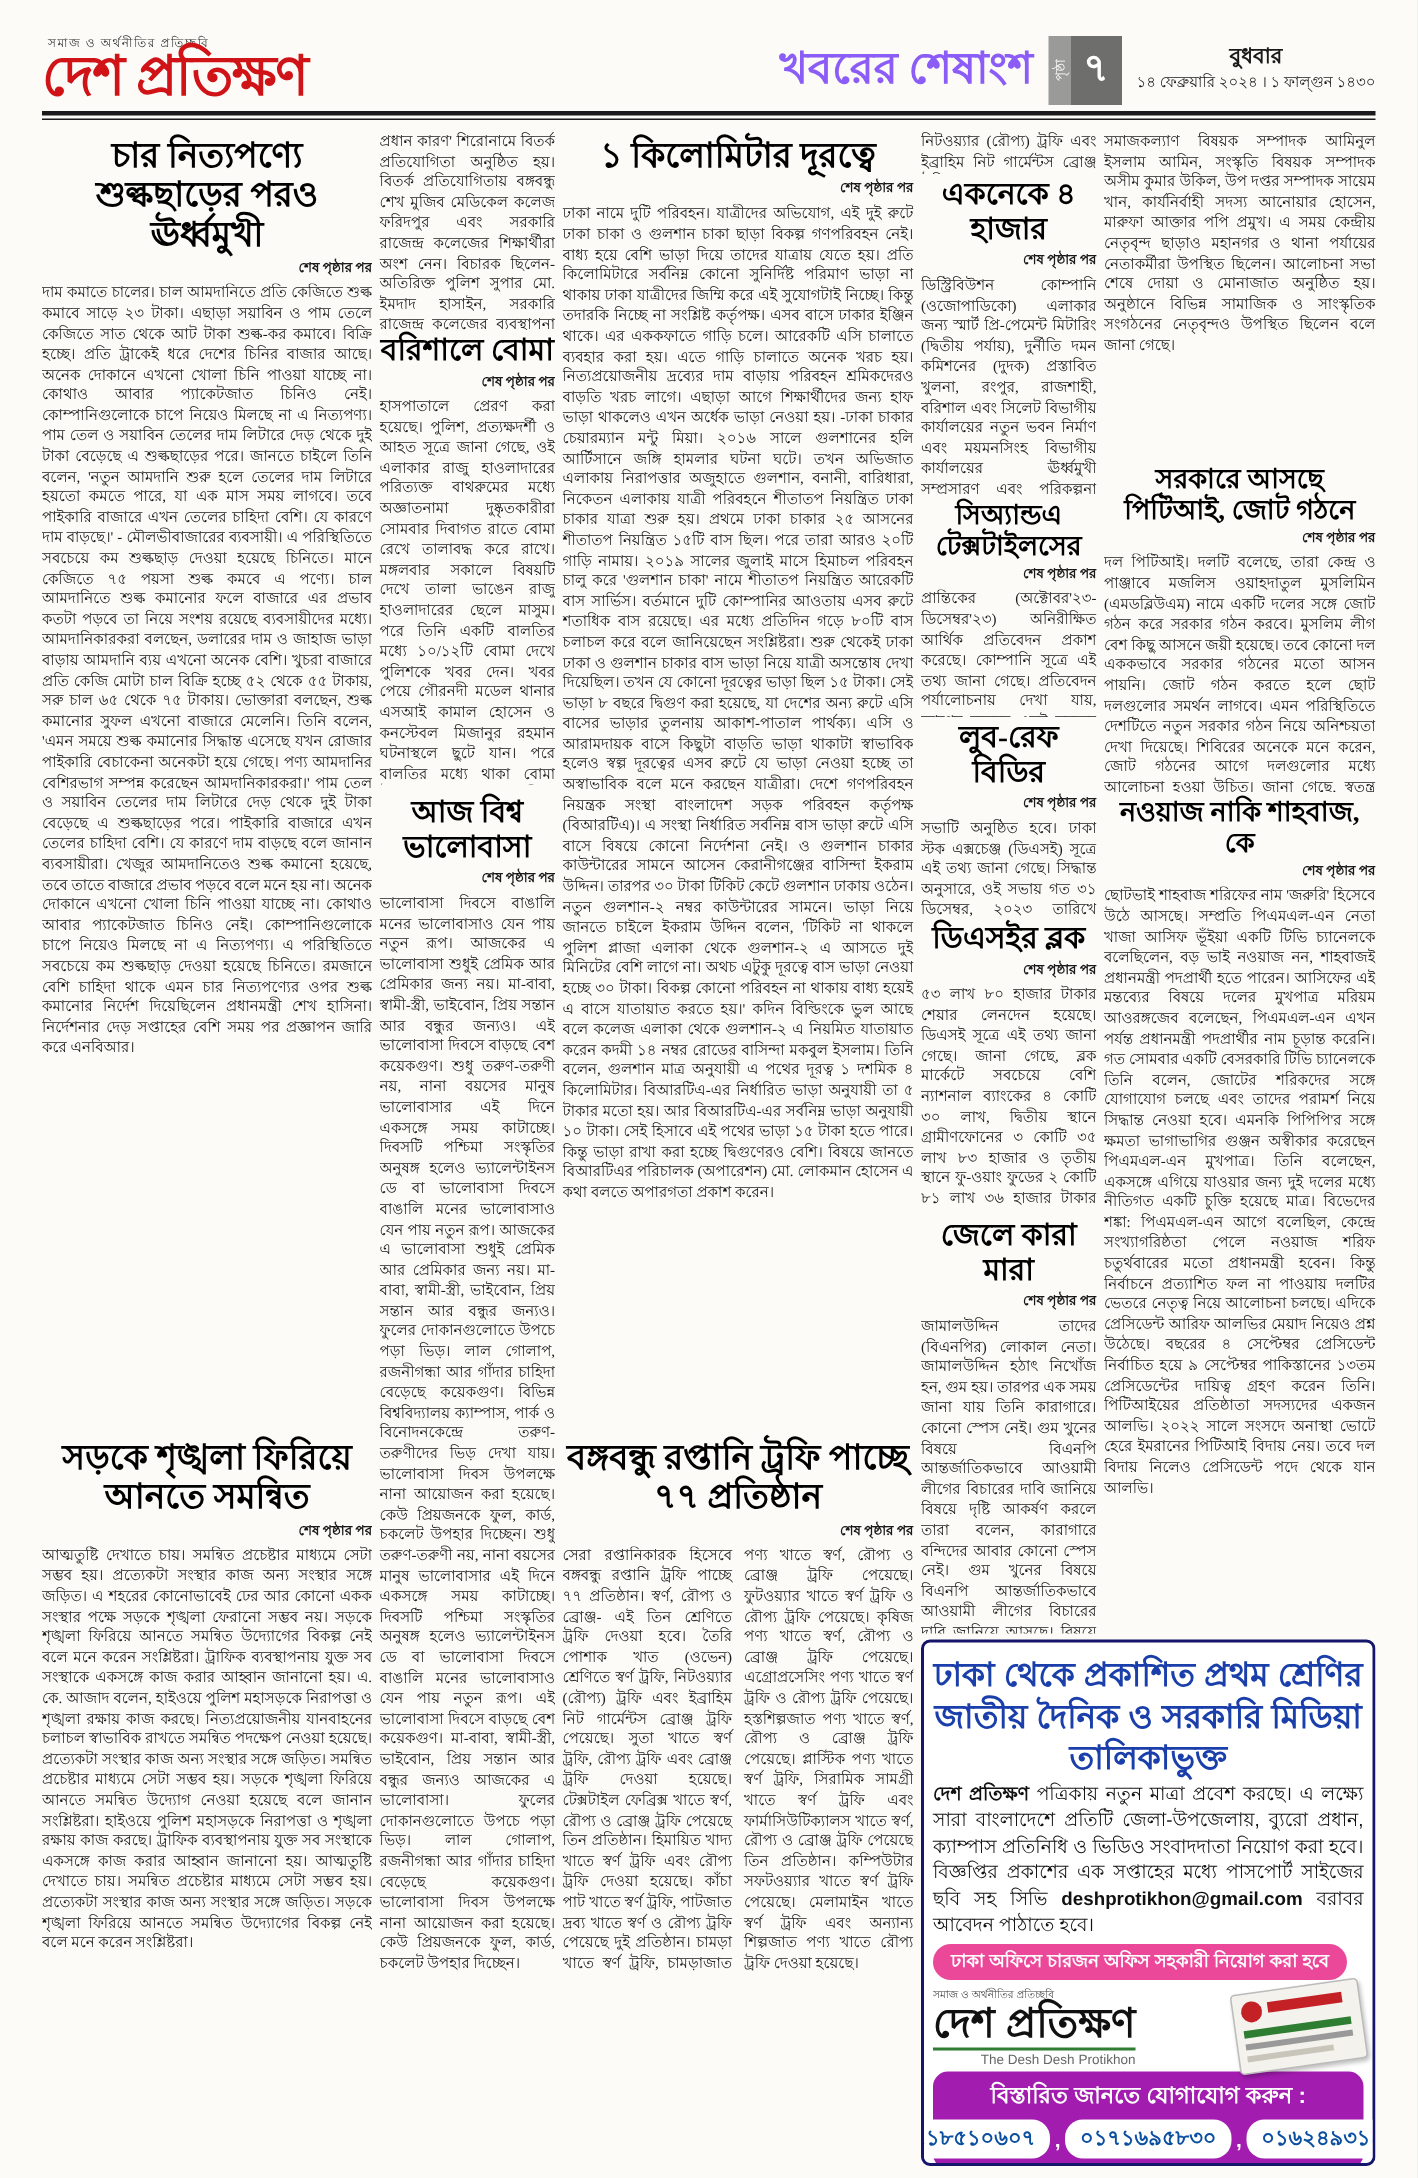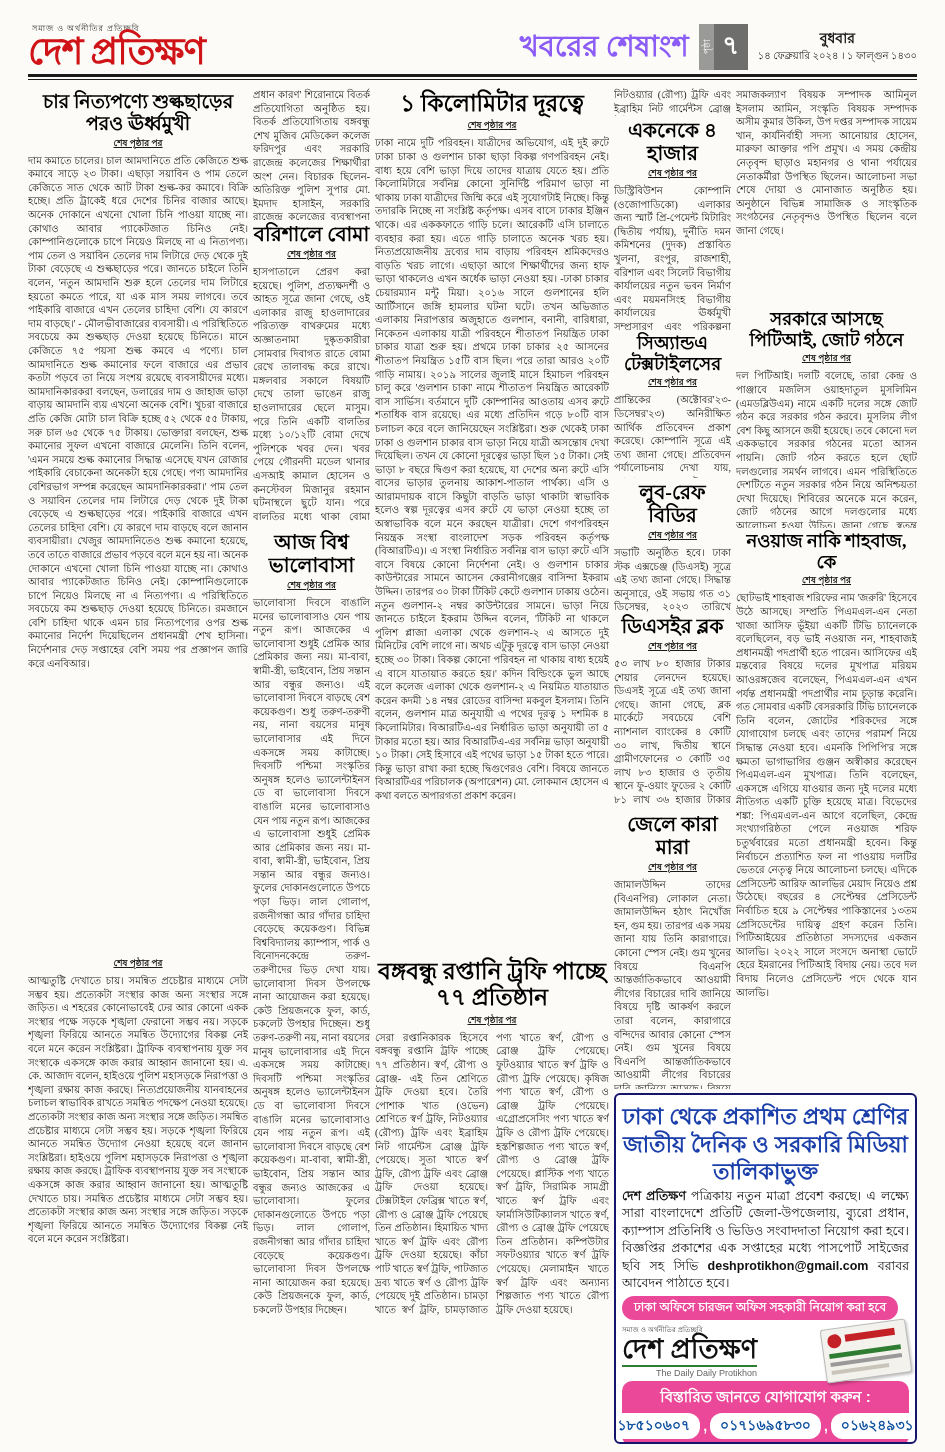--- a/index.html
+++ b/index.html
@@ -23,22 +23,22 @@
   .datebox .date{font-size:10px;}
   .rule-thick{height:3px;background:#1b1b1b;margin-top:4px;}
   .rule-thin{height:1px;background:#1b1b1b;margin-top:2px;}
   
   .main{display:flex;gap:5px;margin:8px 28px 0 28px;height:1356px;overflow:hidden;}
   .c1{width:222px;} .c2{width:118px;} .c3{width:236px;} .rgt{width:303px;display:flex;flex-direction:column;}
   .rgt-cols{display:flex;gap:5px;height:1004px;overflow:hidden;}
   .c4{width:117px;} .c5{width:181px;}
   .art{overflow:hidden;}
   .hl{font-weight:bold;text-align:center;line-height:1.15;color:#000;padding:3px 0 1px 0;}
-  .hl.sz1{font-size:19px;} .hl.sz2{font-size:20px;} .hl.sz3{font-size:23px;} .hl.sz4{font-size:18px;}
-  .cont-lbl{font-size:9px;font-weight:bold;text-align:center;padding-bottom:3px;text-decoration:underline;}
+  .hl.sz1{font-size:23px;} .hl.sz2{font-size:20px;} .hl.sz3{font-size:23px;} .hl.sz4{font-size:18px;}
+  .cont-lbl{font-size:9px;font-weight:bold;text-align:right;padding-bottom:3px;}
   .body{font-size:10px;line-height:1.36;text-align:justify;word-break:break-word;}
   .twocol{column-count:2;column-gap:8px;}
   
   .ad{border:2px solid #15156b;border-radius:6px;margin-top:4px;height:340px;padding:4px 6px;
       background:#fff;overflow:hidden;font-family:"Liberation Sans","DejaVu Sans",sans-serif;}
   .ad-banner{background:#e8232b;color:#fff;font-weight:bold;font-size:22px;text-align:center;
              border-radius:18px;padding:3px 0;}
   .ad-sub{color:#1b3faa;font-weight:bold;font-size:22px;text-align:center;line-height:1.25;margin:4px 0 2px 0;}
   .ad-body{font-size:12.5px;line-height:1.4;text-align:justify;color:#111;}
   .ad-note{background:#ec4899;color:#fff;font-size:12px;font-weight:bold;border-radius:12px;
@@ -47,21 +47,21 @@
   .ad-logo .tag2{font-size:7px;color:#444;}
   .ad-logo .ttl2{font-size:27px;font-weight:bold;color:#101010;line-height:1;}
   .ad-logo .sub2{font-size:9px;color:#666;text-align:right;border-top:2px solid #2e7d32;margin-top:2px;padding-top:1px;}
   .np-thumb{width:84px;height:52px;background:#f4f2ec;border:1px solid #bbb;transform:rotate(-8deg);
             border-radius:3px;position:relative;box-shadow:1px 2px 3px rgba(0,0,0,.25);overflow:hidden;}
   .np-thumb .seal{position:absolute;left:5px;top:5px;width:14px;height:14px;border-radius:50%;background:#c42127;}
   .np-thumb .l1{position:absolute;left:23px;top:7px;width:50px;height:7px;background:#c42127;}
   .np-thumb .l2{position:absolute;left:5px;top:24px;width:72px;height:5px;background:#2e7d32;}
   .np-thumb .l3{position:absolute;left:5px;top:33px;width:72px;height:4px;background:#999;}
   .np-thumb .l4{position:absolute;left:5px;top:41px;width:58px;height:4px;background:#c9c5bb;}
-  .contact{background:#ec4899;border-radius:10px;padding:4px 6px;text-align:center;margin-top:2px;}
+  .contact{background:#a21caf;border-radius:10px;padding:4px 6px;text-align:center;margin-top:2px;}
   .contact .chead{color:#fff;font-weight:bold;font-size:15px;}
   .pill-row{display:flex;justify-content:center;align-items:center;gap:3px;margin:3px 0;}
   .pill{background:#fff;color:#0b4fa0;font-weight:bold;font-size:14px;border-radius:12px;padding:1px 10px;}
   .psep{color:#fff;font-weight:bold;font-size:14px;}
 </style>
 </head>
 <body>
 
 <div class="page">
 
@@ -89,20 +89,21 @@
 
   <div class="main">
 
     <div class="c1">
       <div class="art" style="height:868px;">
         <div class="hl sz1">চার নিত্যপণ্যে শুল্কছাড়ের পরও ঊর্ধ্বমুখী</div>
         <div class="cont-lbl">শেষ পৃষ্ঠার পর</div>
         <div class="body" style="height:800px;overflow:hidden;">দাম কমাতে চালের। চাল আমদানিতে প্রতি কেজিতে শুল্ক কমাবে সাড়ে ২৩ টাকা। এছাড়া সয়াবিন ও পাম তেলে কেজিতে সাত থেকে আট টাকা শুল্ক-কর কমাবে। বিক্রি হচ্ছে। প্রতি ট্রাকেই ধরে দেশের চিনির বাজার আছে। অনেক দোকানে এখনো খোলা চিনি পাওয়া যাচ্ছে না। কোথাও আবার প্যাকেটজাত চিনিও নেই। কোম্পানিগুলোকে চাপে নিয়েও মিলছে না এ নিত্যপণ্য। পাম তেল ও সয়াবিন তেলের দাম লিটারে দেড় থেকে দুই টাকা বেড়েছে এ শুল্কছাড়ের পরে। জানতে চাইলে তিনি বলেন, 'নতুন আমদানি শুরু হলে তেলের দাম লিটারে হয়তো কমতে পারে, যা এক মাস সময় লাগবে। তবে পাইকারি বাজারে এখন তেলের চাহিদা বেশি। যে কারণে দাম বাড়ছে।' - মৌলভীবাজারের ব্যবসায়ী। এ পরিস্থিতিতে সবচেয়ে কম শুল্কছাড় দেওয়া হয়েছে চিনিতে। মানে কেজিতে ৭৫ পয়সা শুল্ক কমবে এ পণ্যে। চাল আমদানিতে শুল্ক কমানোর ফলে বাজারে এর প্রভাব কতটা পড়বে তা নিয়ে সংশয় রয়েছে ব্যবসায়ীদের মধ্যে। আমদানিকারকরা বলছেন, ডলারের দাম ও জাহাজ ভাড়া বাড়ায় আমদানি ব্যয় এখনো অনেক বেশি। খুচরা বাজারে প্রতি কেজি মোটা চাল বিক্রি হচ্ছে ৫২ থেকে ৫৫ টাকায়, সরু চাল ৬৫ থেকে ৭৫ টাকায়। ভোক্তারা বলছেন, শুল্ক কমানোর সুফল এখনো বাজারে মেলেনি। তিনি বলেন, 'এমন সময়ে শুল্ক কমানোর সিদ্ধান্ত এসেছে যখন রোজার পাইকারি বেচাকেনা অনেকটা হয়ে গেছে। পণ্য আমদানির বেশিরভাগ সম্পন্ন করেছেন আমদানিকারকরা।' পাম তেল ও সয়াবিন তেলের দাম লিটারে দেড় থেকে দুই টাকা বেড়েছে এ শুল্কছাড়ের পরে। পাইকারি বাজারে এখন তেলের চাহিদা বেশি। যে কারণে দাম বাড়ছে বলে জানান ব্যবসায়ীরা। খেজুর আমদানিতেও শুল্ক কমানো হয়েছে, তবে তাতে বাজারে প্রভাব পড়বে বলে মনে হয় না। অনেক দোকানে এখনো খোলা চিনি পাওয়া যাচ্ছে না। কোথাও আবার প্যাকেটজাত চিনিও নেই। কোম্পানিগুলোকে চাপে নিয়েও মিলছে না এ নিত্যপণ্য। এ পরিস্থিতিতে সবচেয়ে কম শুল্কছাড় দেওয়া হয়েছে চিনিতে। রমজানে বেশি চাহিদা থাকে এমন চার নিত্যপণ্যের ওপর শুল্ক কমানোর নির্দেশ দিয়েছিলেন প্রধানমন্ত্রী শেখ হাসিনা। নির্দেশনার দেড় সপ্তাহের বেশি সময় পর প্রজ্ঞাপন জারি করে এনবিআর।</div>
       </div>
       <div class="art" style="height:488px;">
+        <div class="hl sz1">সড়কে শৃঙ্খলা ফিরিয়ে আনতে সমন্বিত</div>
         <div class="cont-lbl">শেষ পৃষ্ঠার পর</div>
         <div class="body" style="height:420px;overflow:hidden;">আত্মতুষ্টি দেখাতে চায়। সমন্বিত প্রচেষ্টার মাধ্যমে সেটা সম্ভব হয়। প্রত্যেকটা সংস্থার কাজ অন্য সংস্থার সঙ্গে জড়িত। এ শহরের কোনোভাবেই ঢের আর কোনো একক সংস্থার পক্ষে সড়কে শৃঙ্খলা ফেরানো সম্ভব নয়। সড়কে শৃঙ্খলা ফিরিয়ে আনতে সমন্বিত উদ্যোগের বিকল্প নেই বলে মনে করেন সংশ্লিষ্টরা। ট্রাফিক ব্যবস্থাপনায় যুক্ত সব সংস্থাকে একসঙ্গে কাজ করার আহ্বান জানানো হয়। এ. কে. আজাদ বলেন, হাইওয়ে পুলিশ মহাসড়কে নিরাপত্তা ও শৃঙ্খলা রক্ষায় কাজ করছে। নিত্যপ্রয়োজনীয় যানবাহনের চলাচল স্বাভাবিক রাখতে সমন্বিত পদক্ষেপ নেওয়া হয়েছে। প্রত্যেকটা সংস্থার কাজ অন্য সংস্থার সঙ্গে জড়িত। সমন্বিত প্রচেষ্টার মাধ্যমে সেটা সম্ভব হয়। সড়কে শৃঙ্খলা ফিরিয়ে আনতে সমন্বিত উদ্যোগ নেওয়া হয়েছে বলে জানান সংশ্লিষ্টরা। হাইওয়ে পুলিশ মহাসড়কে নিরাপত্তা ও শৃঙ্খলা রক্ষায় কাজ করছে। ট্রাফিক ব্যবস্থাপনায় যুক্ত সব সংস্থাকে একসঙ্গে কাজ করার আহ্বান জানানো হয়। আত্মতুষ্টি দেখাতে চায়। সমন্বিত প্রচেষ্টার মাধ্যমে সেটা সম্ভব হয়। প্রত্যেকটা সংস্থার কাজ অন্য সংস্থার সঙ্গে জড়িত। সড়কে শৃঙ্খলা ফিরিয়ে আনতে সমন্বিত উদ্যোগের বিকল্প নেই বলে মনে করেন সংশ্লিষ্টরা।</div>
       </div>
     </div>
 
     <div class="c2">
       <div class="body" style="height:132px;overflow:hidden;">প্রধান কারণ' শিরোনামে বিতর্ক প্রতিযোগিতা অনুষ্ঠিত হয়। বিতর্ক প্রতিযোগিতায় বঙ্গবন্ধু শেখ মুজিব মেডিকেল কলেজ ফরিদপুর এবং সরকারি রাজেন্দ্র কলেজের শিক্ষার্থীরা অংশ নেন। বিচারক ছিলেন- অতিরিক্ত পুলিশ সুপার মো. ইমদাদ হাসাইন, সরকারি রাজেন্দ্র কলেজের ব্যবস্থাপনা বিভাগের প্রভাষক মোহাম্মদ রফিকুল ইসলাম এবং প্রথম আলো ফরিদপুরের স্টাফ রিপোর্টার পান্না বালা।</div>
       <div class="art" style="height:308px;">
         <div class="hl sz2">বরিশালে বোমা</div>
         <div class="cont-lbl">শেষ পৃষ্ঠার পর</div>
@@ -176,21 +177,21 @@
       </div>
 
       <div class="ad">
         <div class="ad-sub">ঢাকা থেকে প্রকাশিত প্রথম শ্রেণির জাতীয় দৈনিক ও সরকারি মিডিয়া তালিকাভুক্ত</div>
         <div class="ad-body"><b>দেশ প্রতিক্ষণ </b><span>পত্রিকায় নতুন মাত্রা প্রবেশ করছে। এ লক্ষ্যে সারা বাংলাদেশে প্রতিটি জেলা-উপজেলায়, ব্যুরো প্রধান, ক্যাম্পাস প্রতিনিধি ও ভিডিও সংবাদদাতা নিয়োগ করা হবে। বিজ্ঞপ্তির প্রকাশের এক সপ্তাহের মধ্যে পাসপোর্ট সাইজের ছবি সহ সিভি </span><b>deshprotikhon@gmail.com</b><span> বরাবর আবেদন পাঠাতে হবে।</span></div>
         <div class="ad-note">ঢাকা অফিসে চারজন অফিস সহকারী নিয়োগ করা হবে</div>
         <div class="ad-logo-row">
           <div class="ad-logo">
             <div class="tag2">সমাজ ও অর্থনীতির প্রতিচ্ছবি</div>
             <div class="ttl2">দেশ প্রতিক্ষণ</div>
-            <div class="sub2">The Daily Daily Protikhon</div>
+            <div class="sub2">The Desh Desh Protikhon</div>
           </div>
           <div class="np-thumb">
             <div class="seal"></div>
             <div class="l1"></div>
             <div class="l2"></div>
             <div class="l3"></div>
             <div class="l4"></div>
           </div>
         </div>
         <div class="contact">

